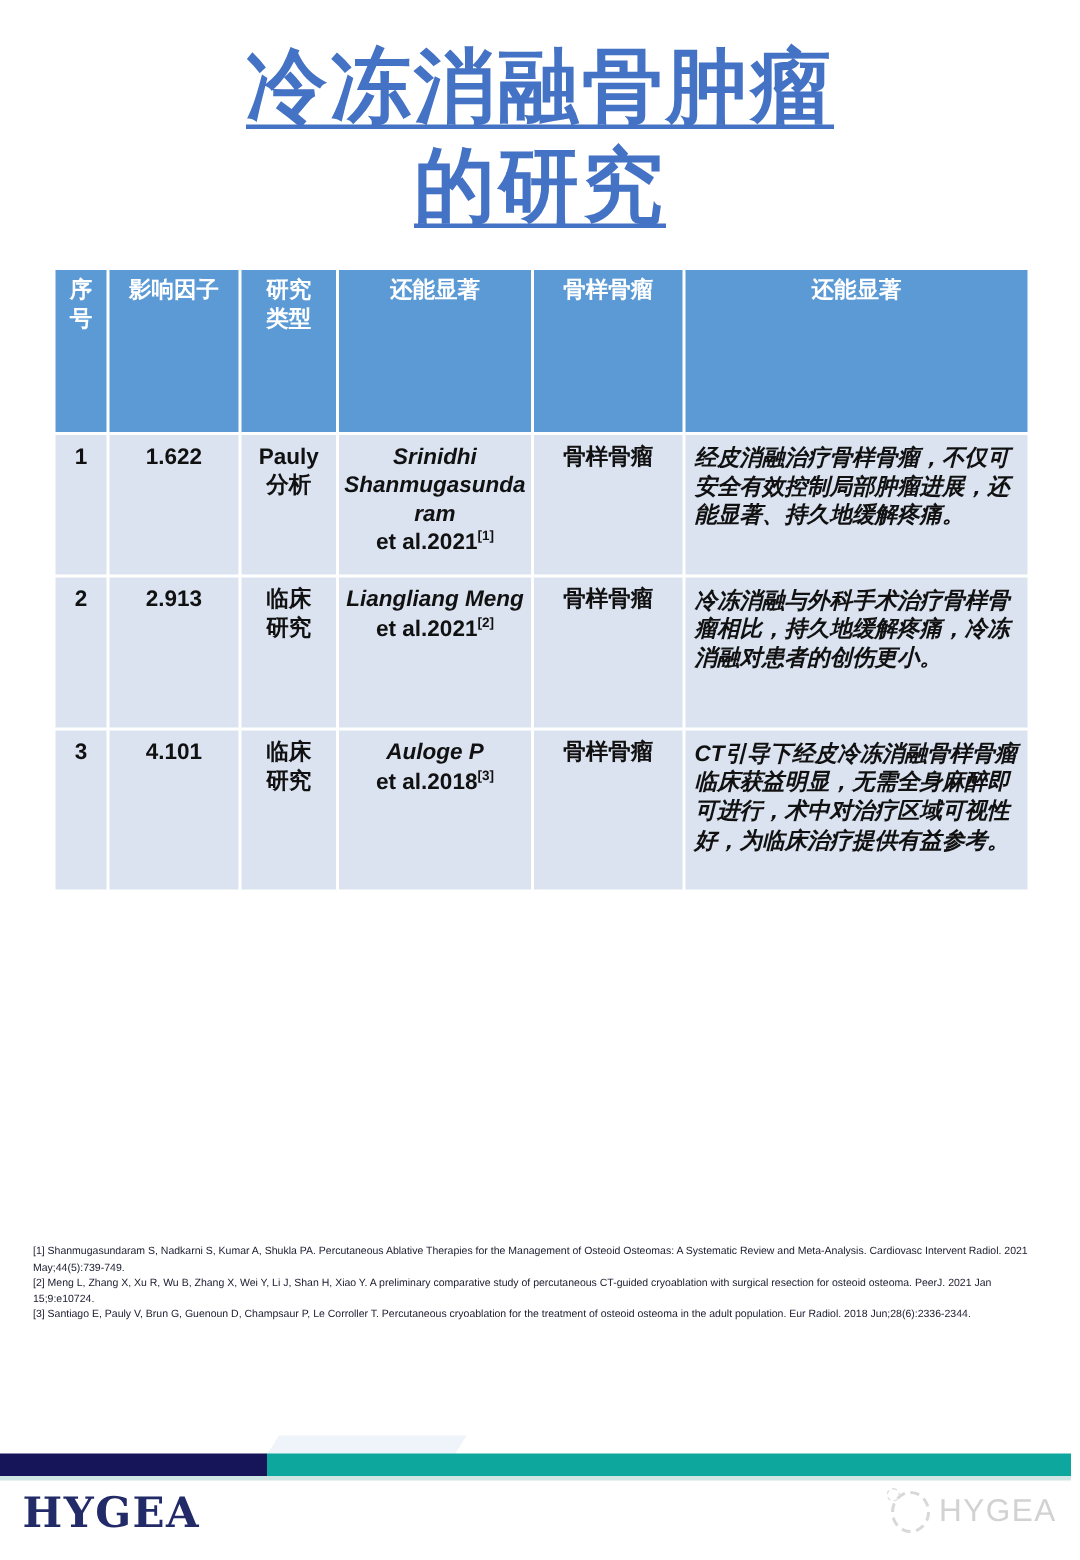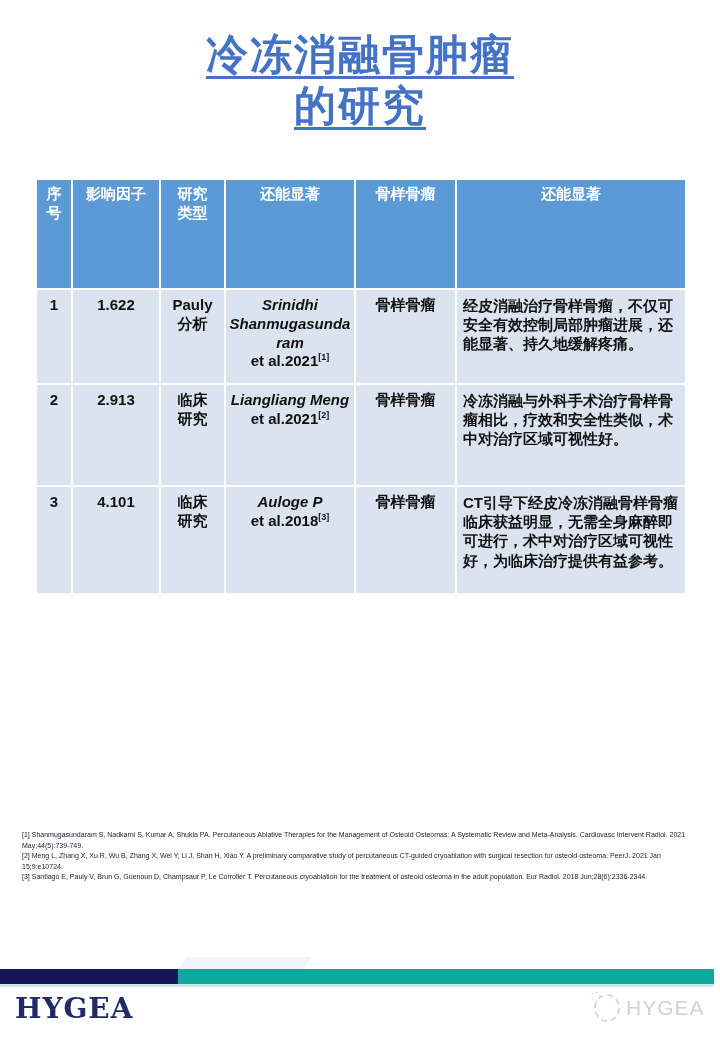--- a/index.html
+++ b/index.html
@@ -3,22 +3,22 @@
 <meta charset="utf-8">
 <style>
   html,body{margin:0;padding:0;background:#fff;}
   .page{
     position:relative;width:720px;height:1040px;background:#ffffff;overflow:hidden;
     font-family:"Liberation Sans","DejaVu Sans",sans-serif;
   }
   
   .title{
     position:absolute;left:0;top:30px;width:720px;text-align:center;
-    color:#4472C4;font-weight:bold;font-size:42px;line-height:1.22;letter-spacing:2px;
-    font-family:Liberation Serif, serif;
+    color:#4472C4;font-weight:bold;font-size:54px;line-height:1.22;letter-spacing:2px;
+    font-family:Liberation Mono, monospace;
   }
   .title .tline{
     text-decoration:underline;text-decoration-thickness:3px;text-underline-offset:7px;
     display:inline-block;
   }
   
   table.study{
     position:absolute;left:35px;top:178px;width:650px;
     border-collapse:collapse;table-layout:fixed;
   }
@@ -28,21 +28,21 @@
     overflow-wrap:break-word;word-wrap:break-word;
   }
   table.study th{
     background:#5B9AD5;color:#ffffff;text-align:center;white-space:pre-line;
     font-weight:bold;padding-top:5px;
   }
   table.study td{
     background:#DBE3F1;color:#111111;text-align:center;padding-top:6px;
   }
   table.study td.result{
-    text-align:left;padding:6px 5px 0 6px;line-height:1.28;
+    text-align:left;padding:6px 5px 0 6px;line-height:1.28;font-style:italic;
   }
   td.stype{white-space:pre-line;}
   .refname{display:block;font-style:italic;}
   .refetal{display:block;}
   sup{font-size:9px;}
   
   .footnotes{
     position:absolute;left:22px;top:830px;width:678px;
     font-size:7px;line-height:1.5;color:#1a1a2e;
   }
@@ -121,21 +121,21 @@
     <tr style="height:102px">
       <td>2</td>
       <td>2.913</td>
       <td class="stype">临床
 研究</td>
       <td>
         <span class="refname">Liangliang Meng</span>
         <span class="refetal"><span>et al.2021</span><sup>[2]</sup></span>
       </td>
       <td>骨样骨瘤</td>
-      <td class="result">冷冻消融与外科手术治疗骨样骨瘤相比，疗效和安全性类似，术中对治疗区域可视性好。</td>
+      <td class="result">冷冻消融与外科手术治疗骨样骨瘤相比，持久地缓解疼痛，冷冻消融对患者的创伤更小。</td>
     </tr>
     <tr style="height:108px">
       <td>3</td>
       <td>4.101</td>
       <td class="stype">临床
 研究</td>
       <td>
         <span class="refname">Auloge P</span>
         <span class="refetal"><span>et al.2018</span><sup>[3]</sup></span>
       </td>

